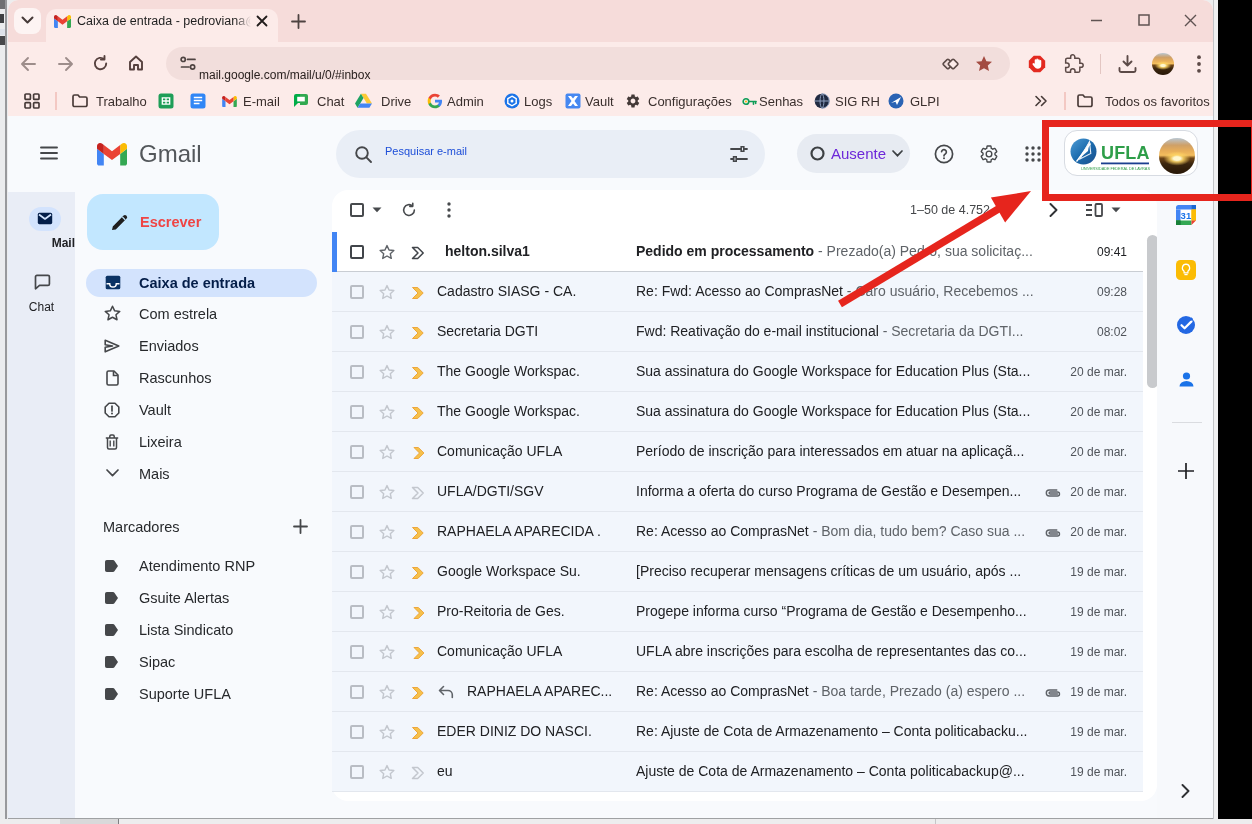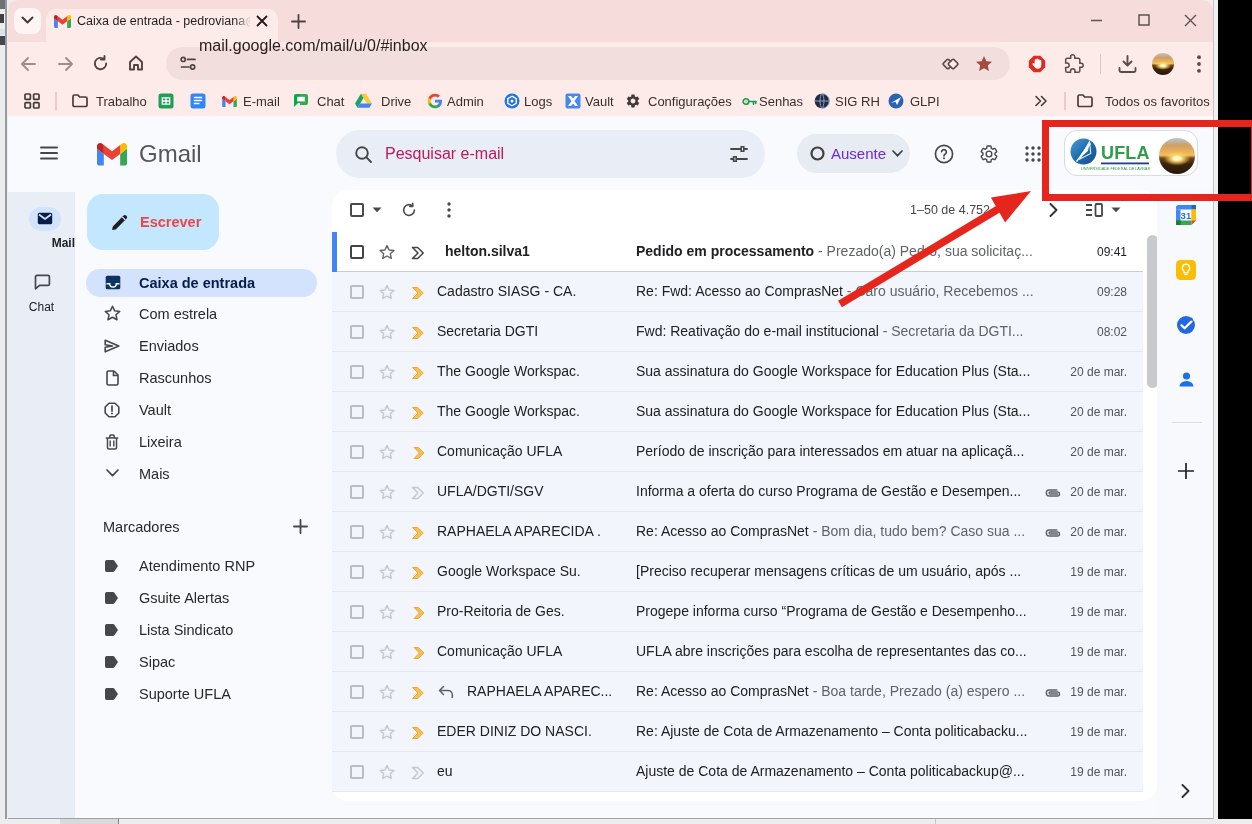--- a/index.html
+++ b/index.html
@@ -89,21 +89,21 @@
       <path d="M3 8 L9 2.5 L15 8 V15.5 H11 V11 H7 V15.5 H3 Z" fill="none" stroke="#56413e" stroke-width="1.9" stroke-linejoin="round"></path>
     </svg>
 
   <div class="abs" style="left:158px;top:47px;width:844px;height:33px;background:#f2dedc;border-radius:17px;"></div>
   <svg class="ico" style="left:172px;top:56px" width="17" height="15" viewBox="0 0 17 15">
       <circle cx="3.2" cy="3.4" r="2.1" fill="none" stroke="#4e4341" stroke-width="1.7"></circle>
       <path d="M7.5 3.4 H15" stroke="#4e4341" stroke-width="1.7" stroke-linecap="round"></path>
       <circle cx="12.6" cy="11" r="2.1" fill="none" stroke="#4e4341" stroke-width="1.7"></circle>
       <path d="M1.5 11 H9" stroke="#4e4341" stroke-width="1.7" stroke-linecap="round"></path>
     </svg>
-  <div class="abs" style="left:191px;top:37px;font-size:16px;color:#2a211f;">mail.google.com/mail/u/0/#inbox</div>
+  <div class="abs" style="left:191px;top:68px;font-size:12px;color:#2a211f;">mail.google.com/mail/u/0/#inbox</div>
   <svg class="ico" style="left:934px;top:56px" width="17" height="16" viewBox="0 0 17 16">
       <g fill="none" stroke="#5c4a47" stroke-width="1.5">
         <rect x="2.2" y="4.3" width="7.4" height="7.4" rx="1.2" transform="rotate(45 5.9 8)"></rect>
         <rect x="7.4" y="4.3" width="7.4" height="7.4" rx="1.2" transform="rotate(45 11.1 8)" fill="#fcebe9"></rect>
       </g>
     </svg>
   <svg class="ico" style="left:967px;top:55px" width="18" height="17" viewBox="0 0 18 17">
       <path d="M9 1 L11.4 6.2 L17 6.8 L12.8 10.6 L14 16 L9 13.2 L4 16 L5.2 10.6 L1 6.8 L6.6 6.2 Z" fill="#a34b41"></path>
     </svg>
 
@@ -227,21 +227,21 @@
       <path fill="#ea4335" d="M72 74V48l24 18 24-18v26L96 92"></path>
       <path fill="#c5221f" d="M52 51v8l20 15V48l-5.6-4.2c-5.94-4.45-14.4-.22-14.4 7.2"></path>
     </svg>
   <div class="abs" style="left:131px;top:140px;font-size:24px;color:#53575b;">Gmail</div>
 
   <div class="abs" style="left:328px;top:130px;width:429px;height:48px;background:#e9eef6;border-radius:24px;"></div>
   <svg class="ico" style="left:346px;top:145px" width="19" height="19" viewBox="0 0 19 19">
       <circle cx="8" cy="8" r="5.8" fill="none" stroke="#45474a" stroke-width="1.9"></circle>
       <path d="M12.4 12.4 L17 17" stroke="#45474a" stroke-width="1.9" stroke-linecap="round"></path>
     </svg>
-  <div class="abs" style="left:377px;top:145px;font-size:16px;color:#be185d;">Pesquisar e-mail</div>
+  <div class="abs" style="left:377px;top:145px;font-size:11px;color:#1d4ed8;">Pesquisar e-mail</div>
   <svg class="ico" style="left:722px;top:145px" width="18" height="18" viewBox="0 0 18 18">
       <path d="M1 4 H11 M14.5 4 H17 M1 14 H3.5 M7 14 H17" stroke="#45474a" stroke-width="1.8" stroke-linecap="round"></path>
       <path d="M11.2 1.8 h2.6 v4.4 h-2.6 z M3.6 11.8 h2.6 v4.4 H3.6 z" fill="none" stroke="#45474a" stroke-width="1.6"></path>
     </svg>
 
   <div class="abs" style="left:789px;top:134px;width:113px;height:39px;background:#e7ebf2;border-radius:20px;"></div>
   <svg class="ico" style="left:802px;top:146px" width="15" height="15" viewBox="0 0 15 15">
       <circle cx="7.5" cy="7.5" r="6" fill="none" stroke="#3c4043" stroke-width="2.2"></circle>
     </svg>
   <div class="abs" style="left:823px;top:145px;font-size:15px;color:#6d28d9;">Ausente</div>

